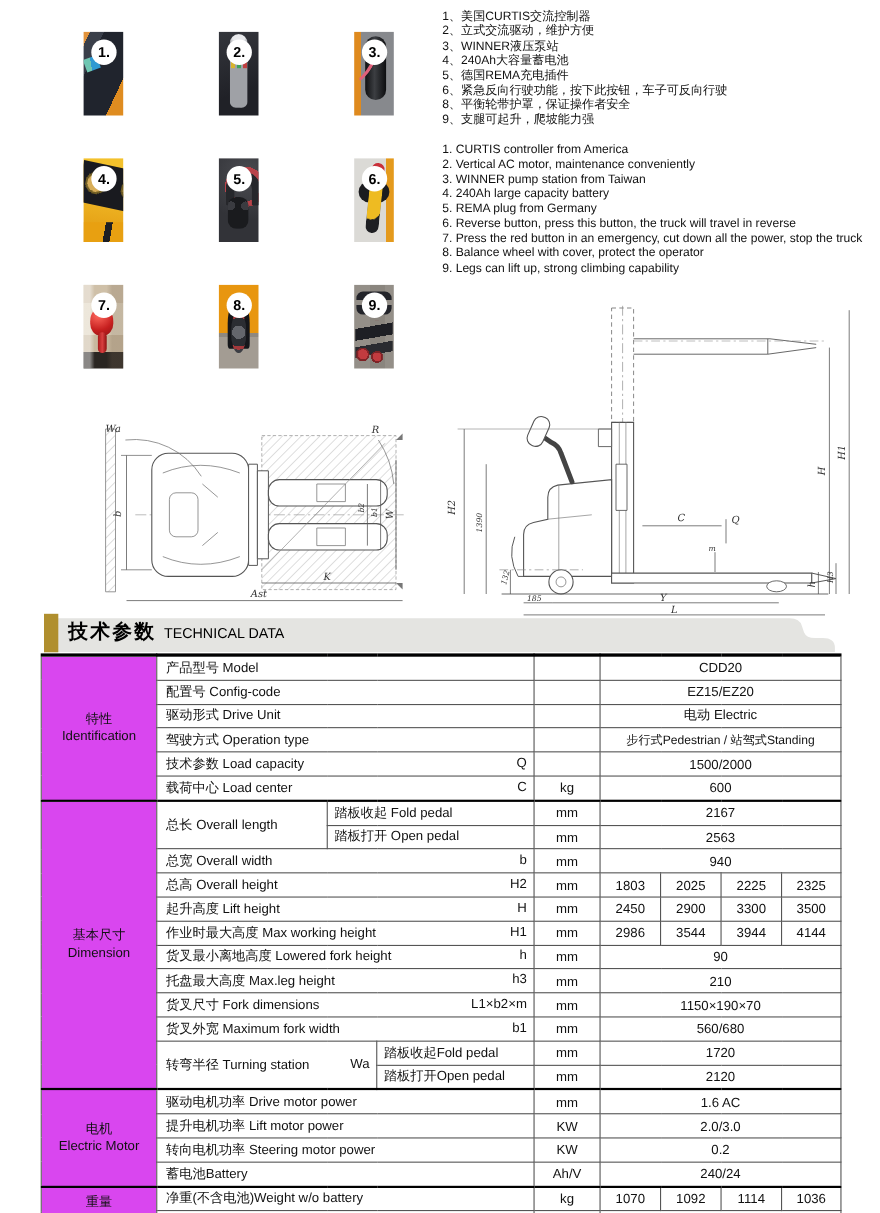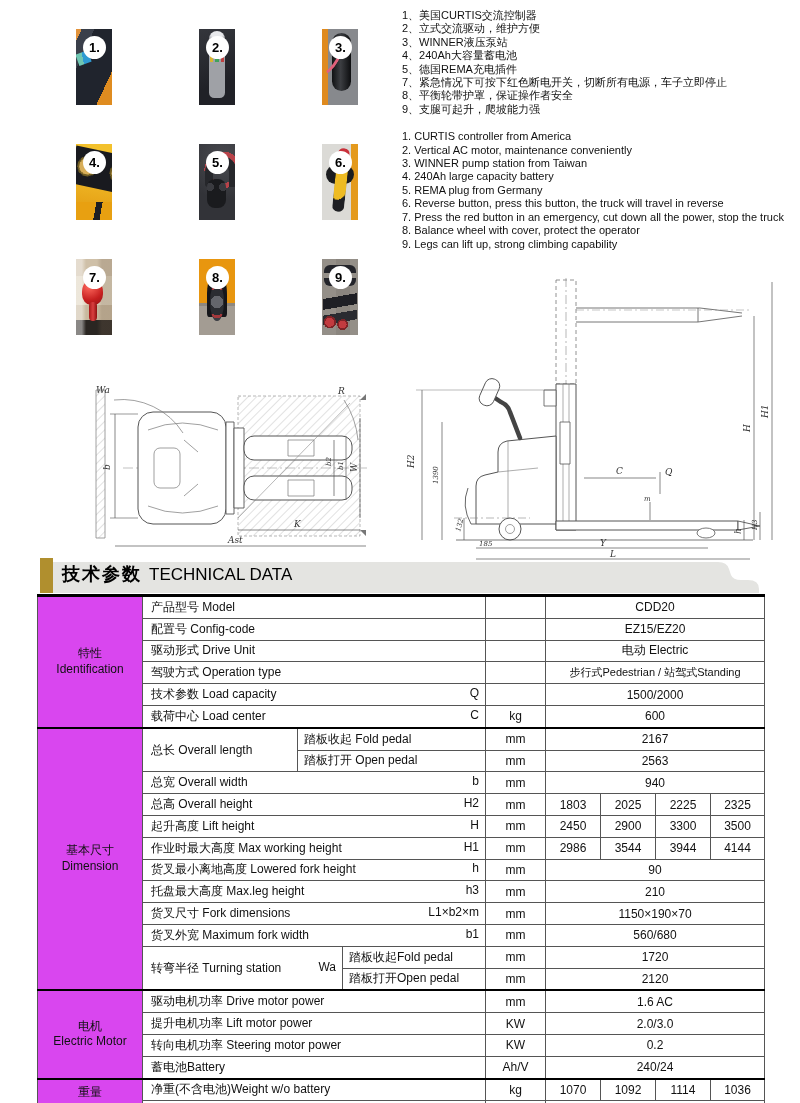--- a/index.html
+++ b/index.html
@@ -77,21 +77,21 @@
   .drawing text{font-family:"DejaVu Serif","Liberation Serif",serif;font-style:italic;font-size:9px;fill:#333;}
   .drawing .sm{font-size:7px;}
   .drawing line,.drawing path,.drawing rect,.drawing circle,.drawing ellipse{vector-effect:non-scaling-stroke;}
 
   
   .sec-header{position:absolute;left:0;top:556px;width:722px;height:38px;}
   .band{position:absolute;left:50px;top:5px;width:710px;height:32px;}
   .gold-square{position:absolute;left:40px;top:2px;width:13px;height:35px;background:#b08f2e;}
   .sec-title{position:absolute;left:62px;top:6px;display:flex;align-items:baseline;}
   .sec-title .cn{font-size:18px;font-weight:bold;letter-spacing:2px;color:#000;}
-  .sec-title .en{font-size:17px;margin-left:7px;color:#000;}
+  .sec-title .en{font-size:13px;margin-left:7px;color:#000;}
 
   
   .spec-table{position:absolute;left:37px;top:594px;border-collapse:collapse;table-layout:fixed;
       width:728px;font-size:12px;border-top:3px solid #000;border-bottom:3px solid #000;}
   .spec-table td{border:1px solid #555;height:20.8px;padding:0 4px;text-align:center;
       overflow:hidden;white-space:nowrap;vertical-align:middle;}
   .spec-table tr.sec td{border-top:2.5px solid #000;}
   .spec-table td.grp{background:#d946ef;font-size:12px;line-height:1.3;padding:0 2px;white-space:normal;}
   .spec-table td.lbl{text-align:left;padding-left:8px;}
   .spec-table td.sub{text-align:left;padding-left:6px;}
@@ -133,21 +133,21 @@
       </figure>
   </div>
 
   <div class="features">
     <div class="list-cn">
       <p>1、美国CURTIS交流控制器</p>
       <p>2、立式交流驱动，维护方便</p>
       <p>3、WINNER液压泵站</p>
       <p>4、240Ah大容量蓄电池</p>
       <p>5、德国REMA充电插件</p>
-      <p>7、紧急情况下可按下红色断电开关，切断所有电源，车子立即停止</p>
+      <p>6、紧急反向行驶功能，按下此按钮，车子可反向行驶</p>
       <p>8、平衡轮带护罩，保证操作者安全</p>
       <p>9、支腿可起升，爬坡能力强</p>
     </div>
     <div class="list-en">
       <p>1. CURTIS controller from America</p>
       <p>2. Vertical AC motor, maintenance conveniently</p>
       <p>3. WINNER pump station from Taiwan</p>
       <p>4. 240Ah  large capacity battery</p>
       <p>5. REMA plug from Germany</p>
       <p>6. Reverse button, press this button, the truck will travel in reverse</p>

